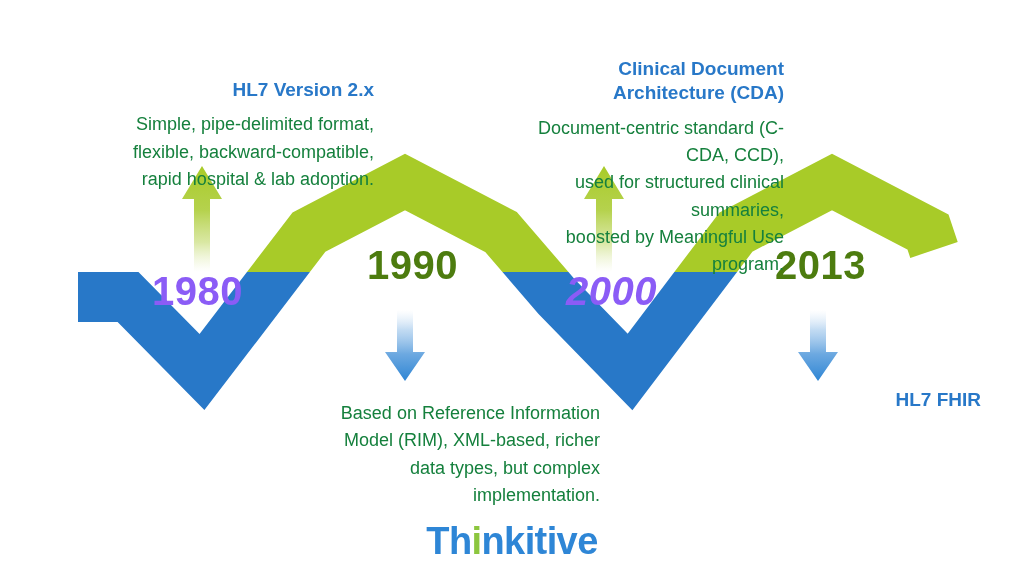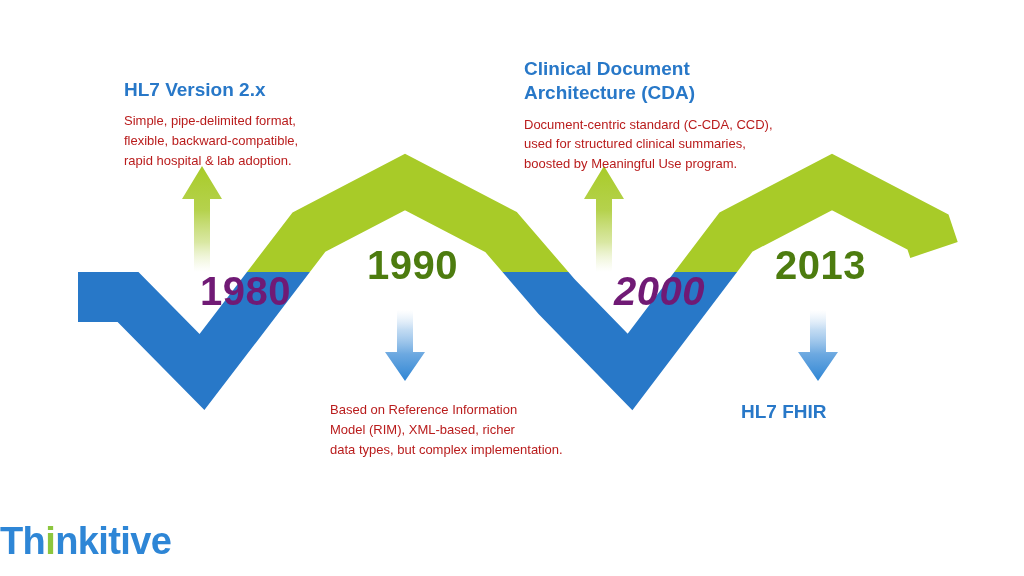--- a/index.html
+++ b/index.html
@@ -37,64 +37,66 @@
   .year {
     position: absolute;
     font-family: "Liberation Sans", sans-serif;
     font-weight: bold;
     font-size: 40px;
     letter-spacing: 0.5px;
     line-height: 1;
     white-space: nowrap;
     user-select: none;
   }
-  .year-valley { color: #701a75; margin-left: 48px; }
+  .year-valley { color: #8b5cf6; }
   .year-peak   { color: #4d7c0f; }
 
   #year-1980 { left: 152px; top: 271px; }
   #year-1990 { left: 367px; top: 245px; }
   #year-2000 { left: 566px; top: 271px; font-style: italic; }
   #year-2014 { left: 775px; top: 245px; }
 
   
   .block {
     position: absolute;
+    text-align: right;
   }
   .block-title {
     font-family: "Liberation Sans", sans-serif;
     font-weight: bold;
     font-size: 19px;
     line-height: 1.28;
     color: #2878C8;
     margin: 0 0 9px 0;
     white-space: pre-line;
   }
   .block-body {
     font-family: "Liberation Sans", sans-serif;
     font-weight: normal;
-    font-size: 13px;
+    font-size: 18px;
     line-height: 1.52;
-    color: #b91c1c;
+    color: #15803d;
     margin: 0;
     white-space: pre-line;
   }
 
   #block-v2   { left: 124px; top: 78px;  width: 250px; }
   #block-cda  { left: 524px; top: 57px;  width: 260px; }
   #block-v3   { left: 330px; top: 400px; width: 270px; }
-  #block-fhir { left: 741px; top: 400px; width: 240px; }
+  #block-fhir { left: 741px; top: 388px; width: 240px; }
 
   #block-fhir .block-body { line-height: 1.55; }
 
   
   #logo {
     position: absolute;
     left: 0;
     top: 522px;
     width: 1024px;
+    text-align: center;
     user-select: none;
   }
   #logo-wordmark {
     font-family: "Liberation Sans", sans-serif;
     font-weight: bold;
     font-size: 38px;
     letter-spacing: -0.6px;
     line-height: 1;
     color: #2E86D6;
     display: inline-block;

